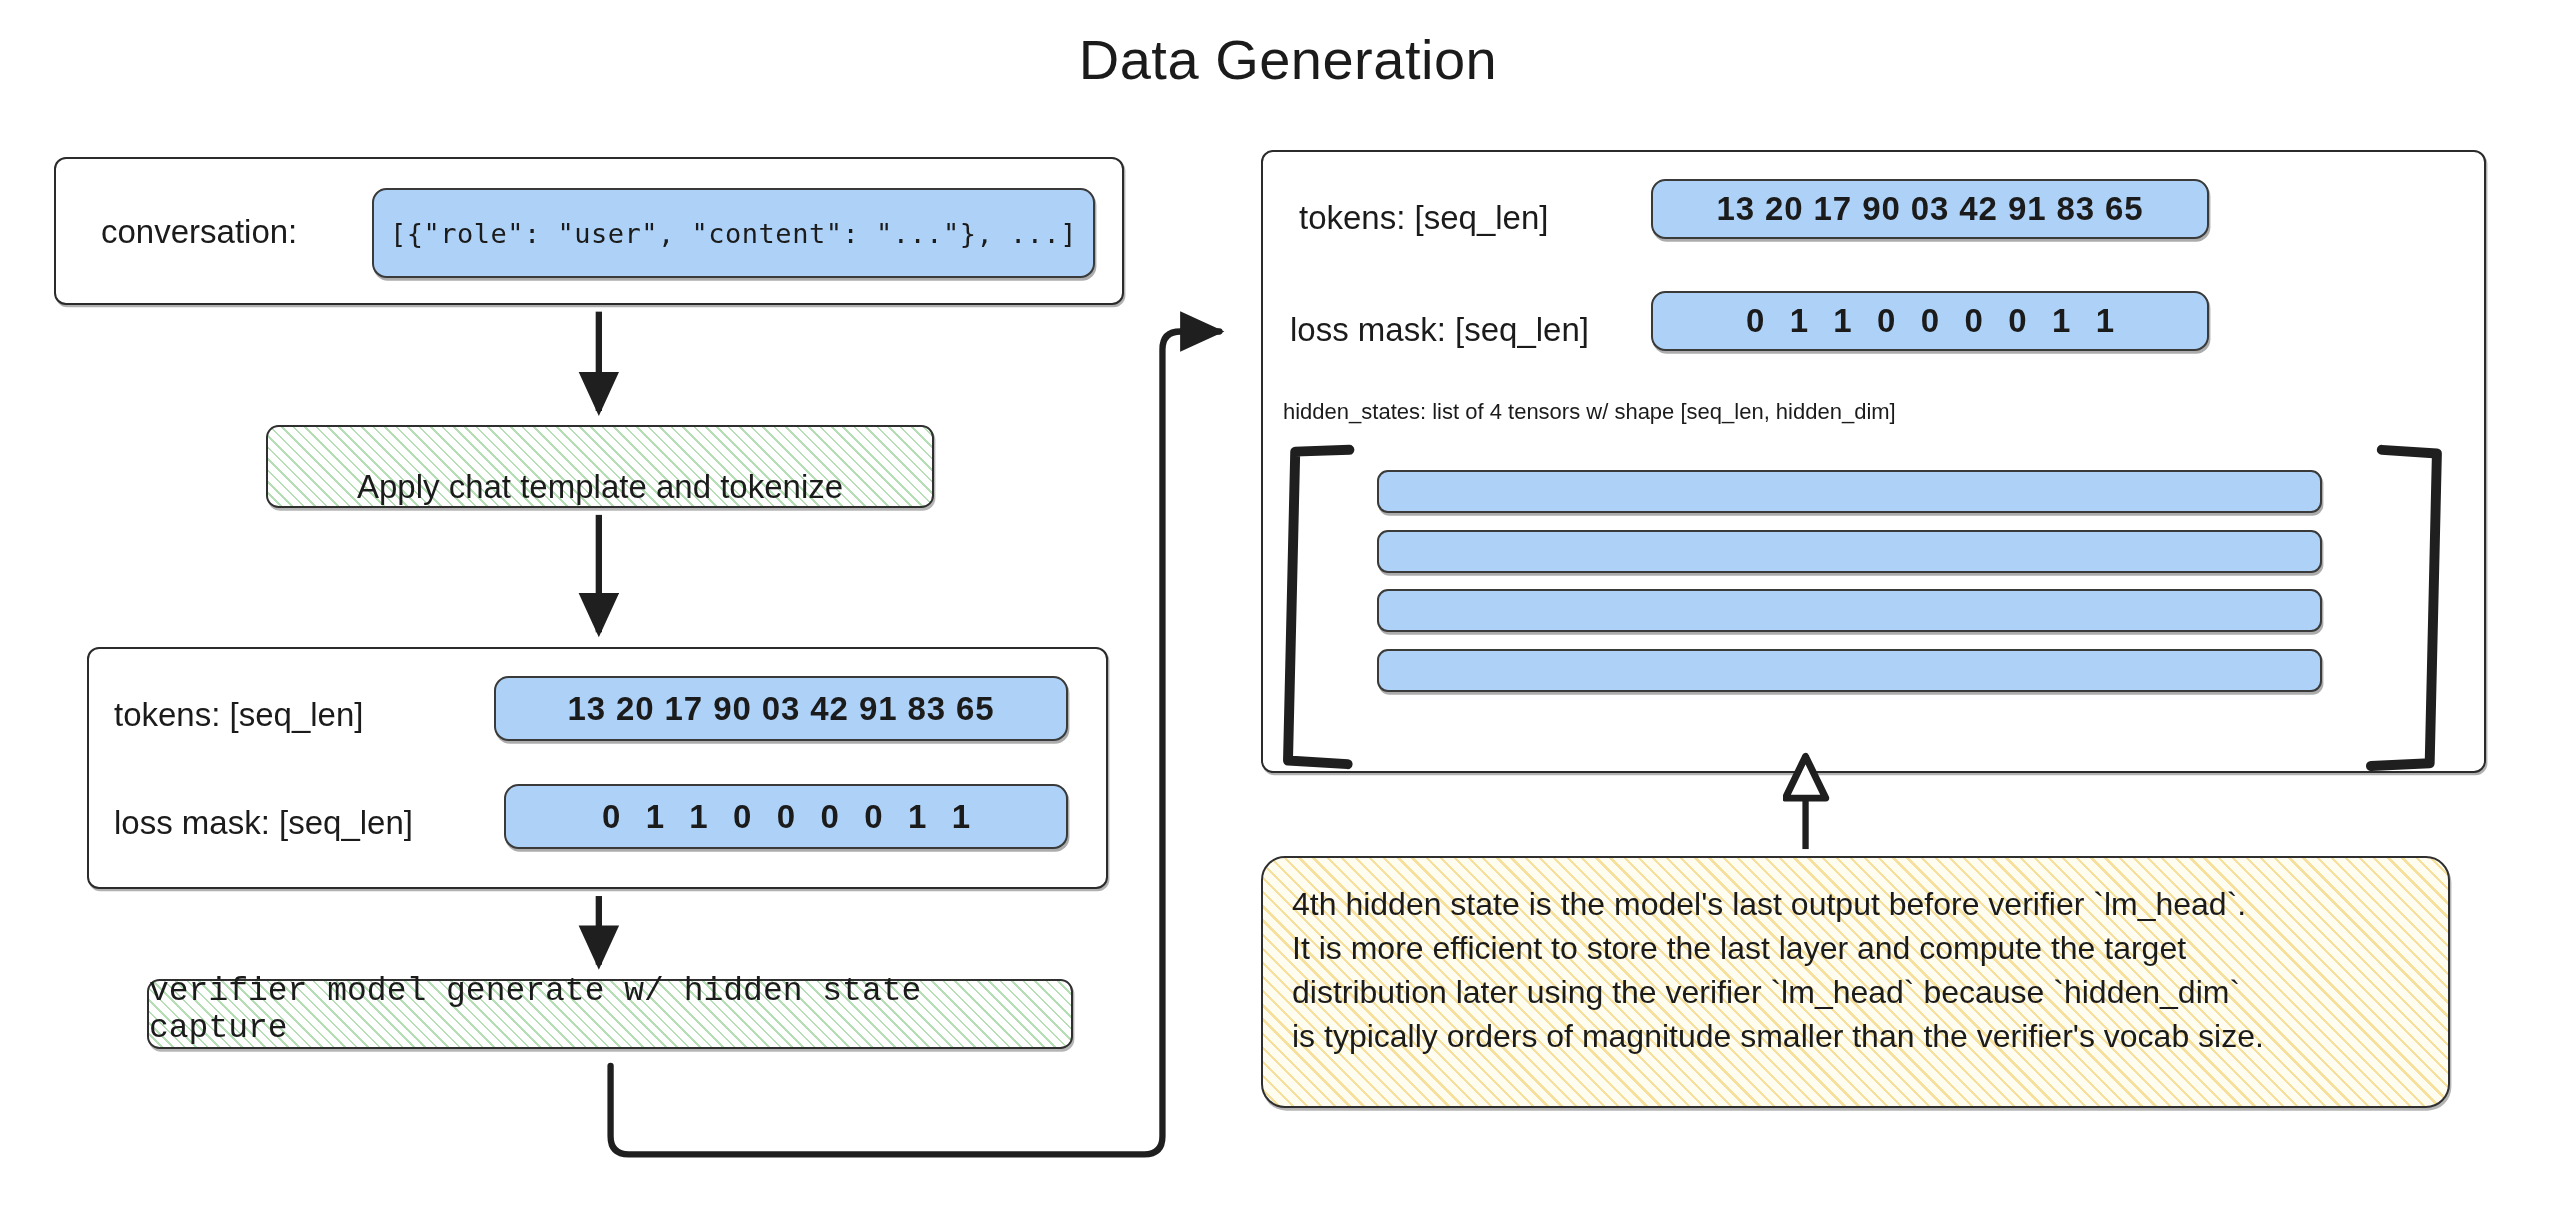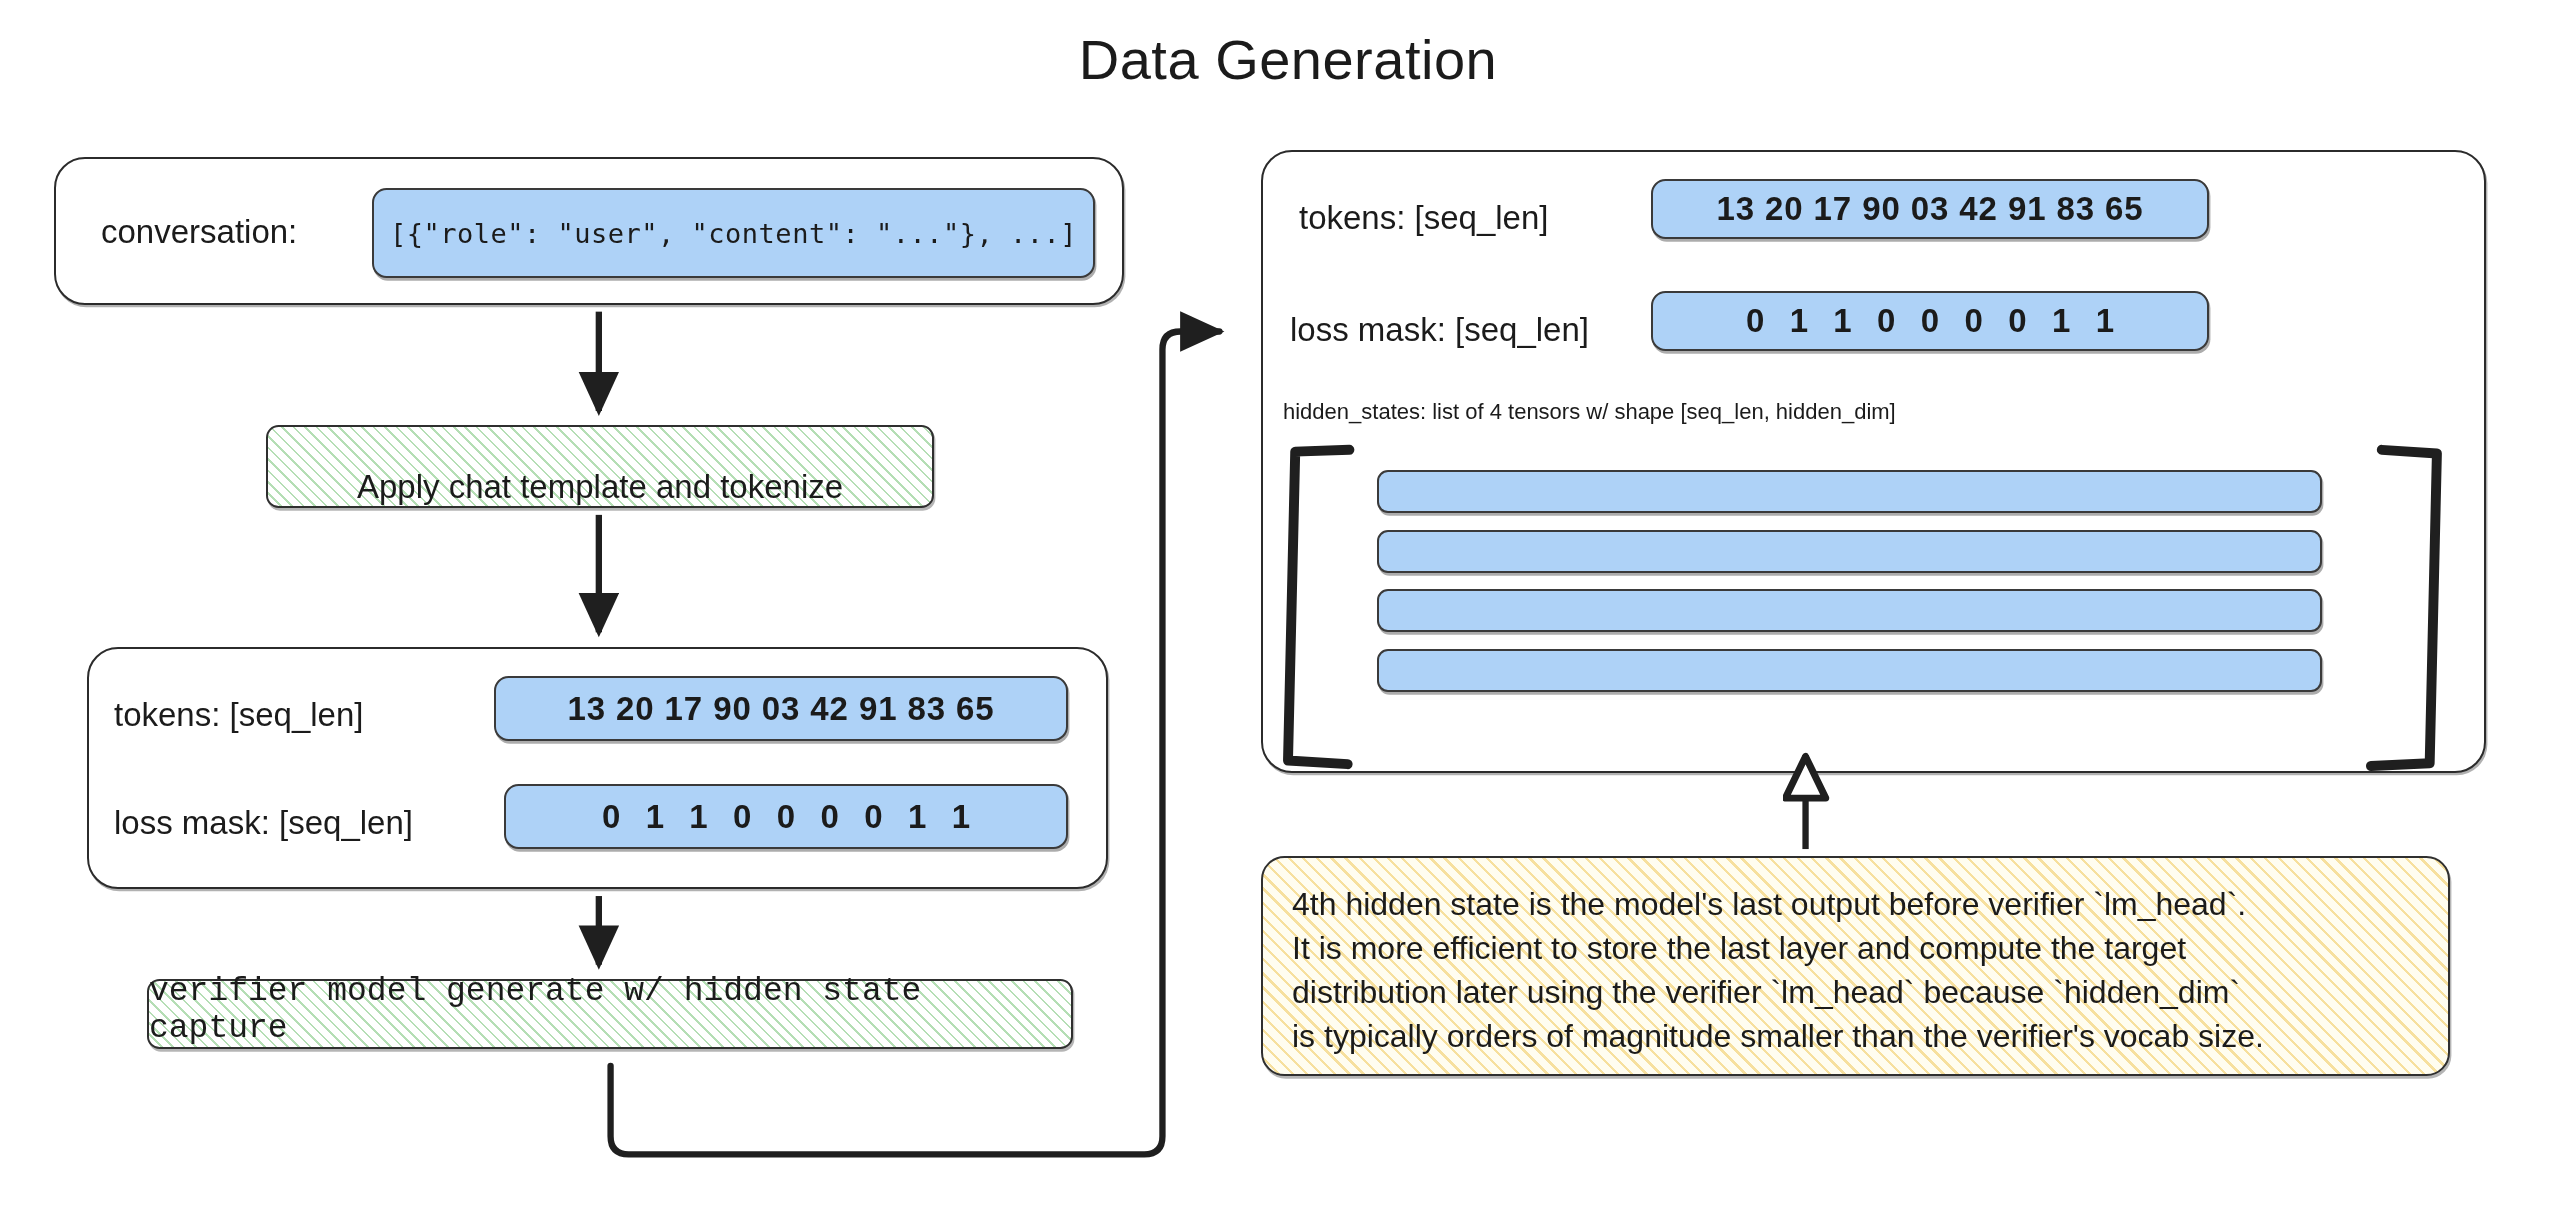--- a/index.html
+++ b/index.html
@@ -28,21 +28,21 @@
     letter-spacing: 0.5px;
     color: #1b1b1b;
   }
 
   
   .panel {
     position: absolute;
     box-sizing: border-box;
     background: #ffffff;
     border: 2.7px solid #2b2b2b;
-    border-radius: 31px;
+    border-radius: 12px;
     box-shadow: 1.4px 2.3px 0 rgba(60,60,60,.40);
   }
 
   
   .chip {
     position: absolute;
     box-sizing: border-box;
     background: #aed2f7;
     border: 2.3px solid #3a3a3a;
     border-radius: 14.5px;
@@ -167,21 +167,21 @@
   <div class="chip nums spaced" style="left:388px; top:139px; width:558px; height:60px;">0 1 1 0 0 0 0 1 1</div>
 
   <span class="field-label" style="left:20px; top:247px; font-size:22px;">hidden_states: list of 4 tensors w/ shape [seq_len, hidden_dim]</span>
 
   <div class="chip bar" style="left:114px; top:318px; width:945px; height:43px;"></div>
   <div class="chip bar" style="left:114px; top:378px; width:945px; height:43px;"></div>
   <div class="chip bar" style="left:114px; top:437px; width:945px; height:43px;"></div>
   <div class="chip bar" style="left:114px; top:497px; width:945px; height:43px;"></div>
 </div>
 
-<div class="note" style="left:1261px; top:856px; width:1189px; height:220px;">
+<div class="note" style="left:1261px; top:856px; width:1189px; height:252px;border-radius:24px;">
   <span class="ln">4th hidden state is the model's last output before verifier `lm_head`.</span>
   <span class="ln">It is more efficient to store the last layer and compute the target</span>
   <span class="ln">distribution later using the verifier `lm_head` because `hidden_dim`</span>
   <span class="ln">is typically orders of magnitude smaller than the verifier's vocab size.</span>
 </div>
 
 <svg id="connectors" viewBox="0 0 2852 1344">
   <defs>
     <marker id="arrowFilled" markerWidth="9" markerHeight="9" refX="6.2" refY="3.2" orient="auto" markerUnits="strokeWidth">
       <path d="M0,0 L7,3.2 L0,6.4 z" fill="#1f1f1f"></path>

